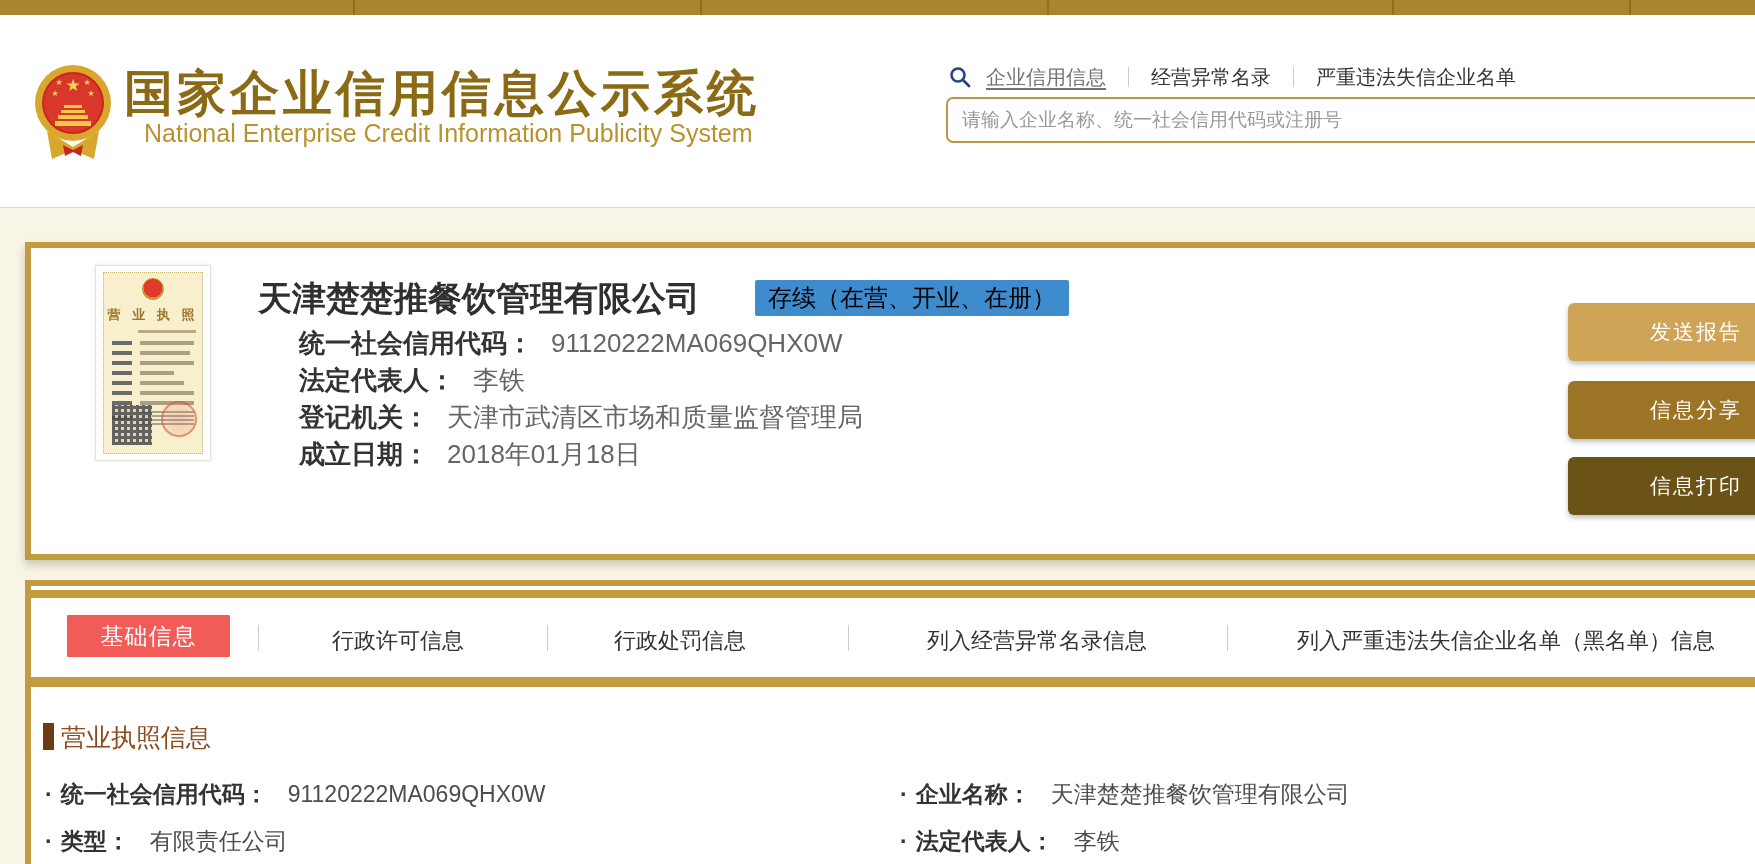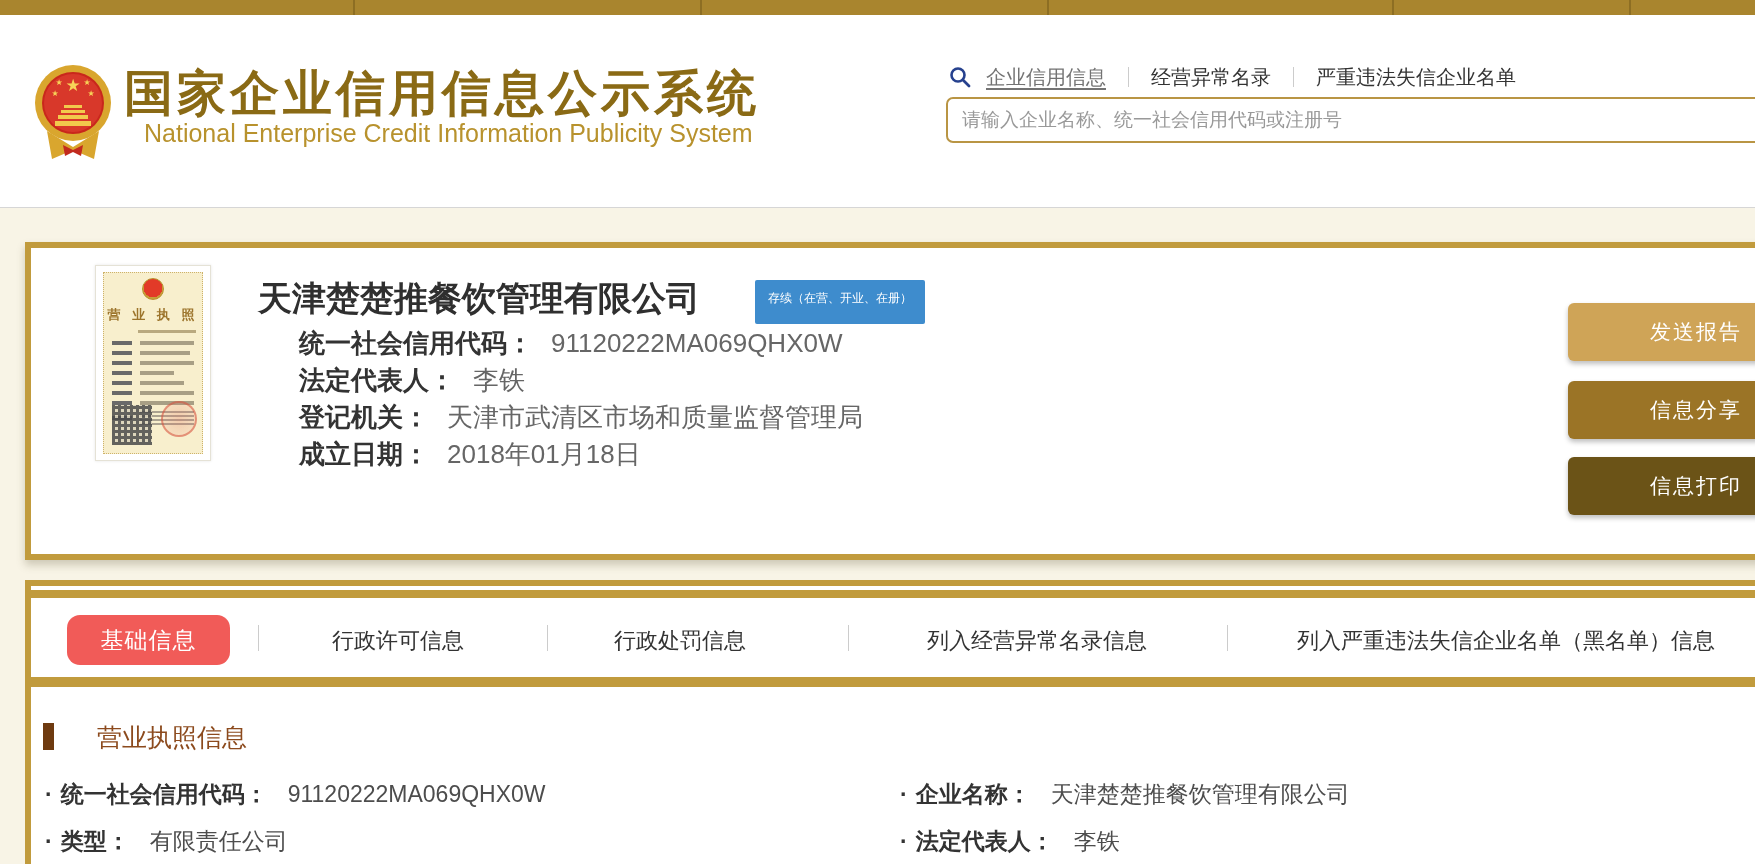--- a/index.html
+++ b/index.html
@@ -51,47 +51,47 @@
   .lic-row:nth-child(5) .v{width:44px;} .lic-row:nth-child(6) .v{width:56px;}
   .lic-row:nth-child(7) .v{width:80px;} .lic-row:nth-child(8) .v{width:84px; height:14px; background:
      repeating-linear-gradient(0deg,#aaa290 0 2px,transparent 2px 4px);}
   #license-qr { position:absolute; left:8px; bottom:8px; width:40px; height:40px; background-color:#e9e3cf;
     background-image:repeating-linear-gradient(0deg,#4a4a4a 0 3px,transparent 3px 6px),
                      repeating-linear-gradient(90deg,#4a4a4a 0 3px,#d9d2ba 3px 6px); opacity:.85; }
   #license-seal { position:absolute; right:5px; bottom:16px; width:36px; height:36px; border-radius:50%;
     border:2px solid rgba(214,80,60,.55); background:radial-gradient(circle,rgba(231,120,100,.30),rgba(231,120,100,.08)); }
 
   #company-name { left:227px; top:28px; font-size:34px; font-weight:bold; color:#2f2f2f; white-space:nowrap; }
-  #status-badge { left:724px; top:32px; height:44px; line-height:36px; padding:0 13px; background:#3e8ccd;
-    color:#ffffff; font-size:12px; border-radius:2px; white-space:nowrap; }
+  #status-badge { left:724px; top:32px; height:36px; line-height:36px; padding:0 13px; background:#3e8ccd;
+    color:#000000; font-size:24px; border-radius:2px; white-space:nowrap; }
   .c1row { position:absolute; left:268px; font-size:26px; white-space:nowrap; }
   .c1row .lbl { font-weight:bold; color:#333; }
   .c1row .val { color:#666; margin-left:18px; }
   .action-btn { position:absolute; left:1537px; width:256px; height:58px; border:none; border-radius:6px;
     color:#fff; font-size:21px; text-align:center; cursor:pointer; box-shadow:0 3px 5px rgba(0,0,0,.25);
     font-family:inherit; letter-spacing:2px; }
 
   
   #card2 { left:25px; top:580px; width:1800px; height:284px; background:#fff;
     border-left:6px solid #c19b3d; border-right:6px solid #c19b3d; }
   .c2-goldline-thin { height:6px; background:#c19b3d; }
   .c2-whitegap { height:4px; background:#fff; }
   .c2-goldline-thick { height:8px; background:#c19b3d; }
   #tabbar { position:relative; height:79px; background:#fff; }
   .tab { position:absolute; font-size:22px; color:#333; white-space:nowrap; cursor:pointer; }
   .tab.plain { top:28px; transform:translateX(-50%); }
   .tab.plain.left-anchored { transform:none; }
-  #tab-active { position:absolute; left:36px; top:17px; width:163px; height:50px; background:#f15b58;
-    border-radius:13px; color:#fff; font-size:23px; display:flex; align-items:center; justify-content:center;
+  #tab-active { position:absolute; left:36px; top:17px; width:163px; height:42px; background:#f15b58;
+    border-radius:1px; color:#fff; font-size:23px; display:flex; align-items:center; justify-content:center;
     cursor:pointer; letter-spacing:1px; }
   .tab-sep { position:absolute; top:27px; width:1px; height:26px; background:#ccc; }
   #tabs-underline { height:10px; background:#c19b3d; }
   #c2-content { position:relative; background:#fff; height:187px; }
   #section-marker { position:absolute; left:12px; top:36px; width:11px; height:27px; background:#6e3a10; }
-  #section-heading { position:absolute; left:30px; top:34px; font-size:25px; color:#8c4a1d; font-weight:500; white-space:nowrap;margin-left:36px; }
+  #section-heading { position:absolute; left:30px; top:34px; font-size:25px; color:#8c4a1d; font-weight:500; white-space:nowrap; }
   .detail-item { position:absolute; font-size:23px; white-space:nowrap; }
   .detail-item .dot { font-weight:bold; color:#333; margin-right:8px; }
   .detail-item .lbl { font-weight:bold; color:#333; }
   .detail-item .val { color:#4d4d4d; margin-left:20px; }
   .row-y1 { top:92px; } .row-y2 { top:139px; }
   .col-x1 { left:14px; } .col-x2 { left:869px; }
 </style>
 </head>
 <body>
 

